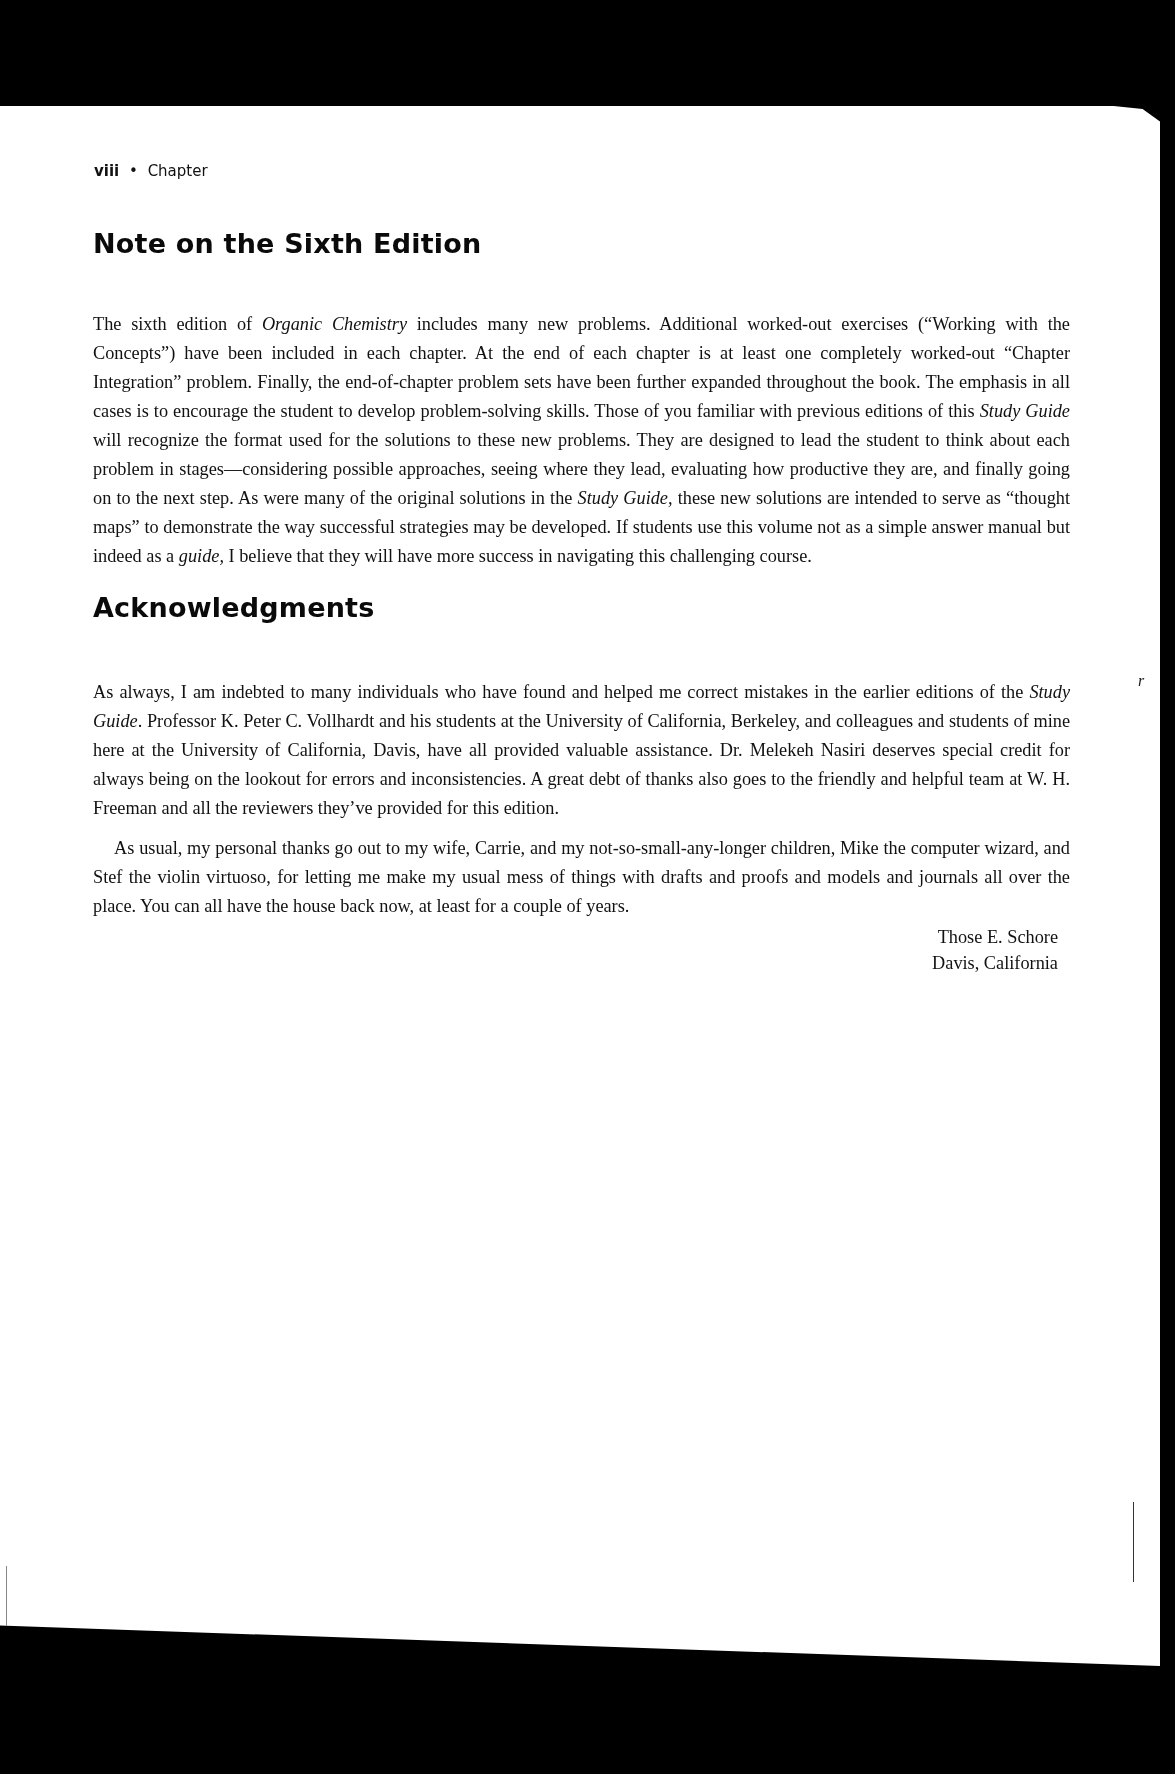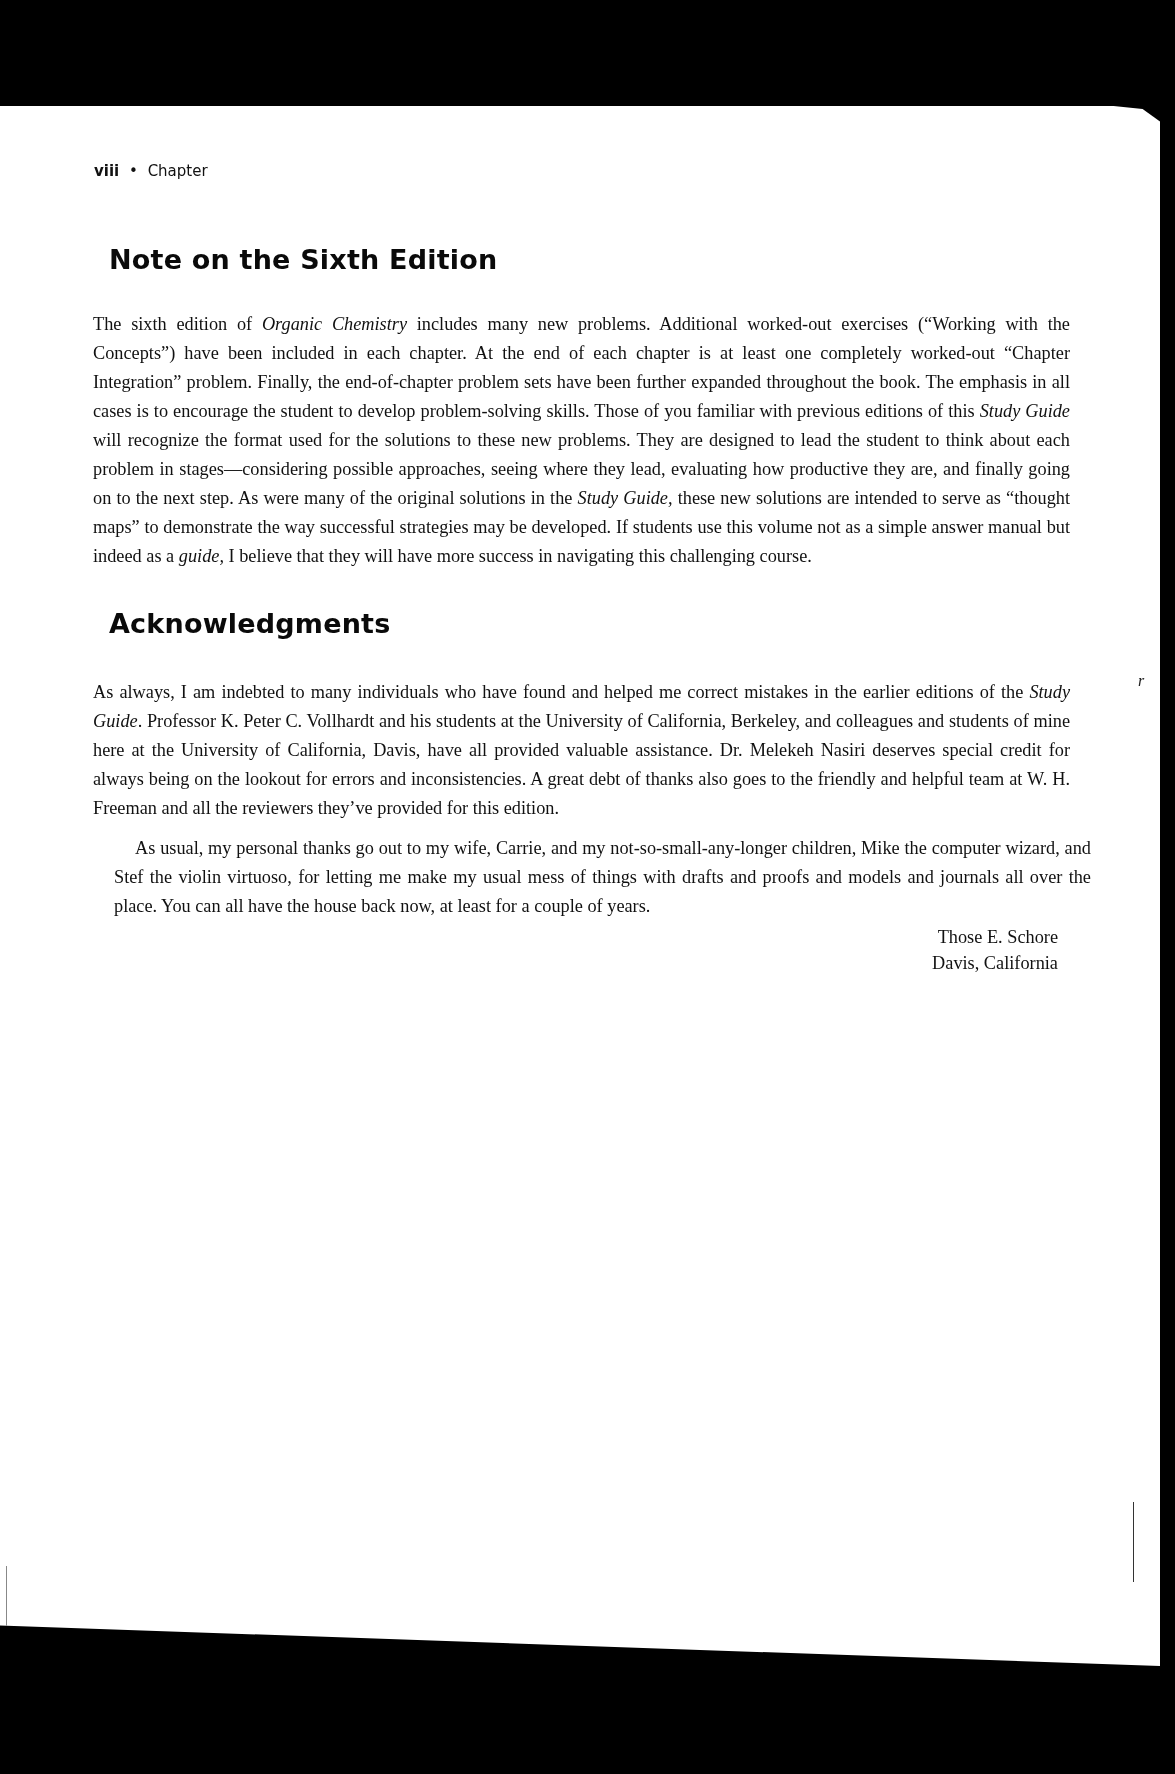--- a/index.html
+++ b/index.html
@@ -43,41 +43,41 @@
       font-family: "DejaVu Sans", sans-serif;
       font-size: 15px;
       color: #111;
     }
     .running-head .folio { font-weight: bold; margin-top: 42px; }
     .running-head .bullet { margin: 0 5px; }
     h2 {
       font-family: "DejaVu Sans", sans-serif;
       font-weight: bold;
       font-size: 27px;
-      margin: 16px;
+      margin: 0;
       position: absolute;
       left: 93px;
       color: #0a0a0a;
       letter-spacing: 0.2px;
     }
     .h-sixth { top: 122px; }
     .h-ack { top: 486px; }
     .para {
       position: absolute;
       left: 93px;
       width: 977px;
       font-size: 18.3px;
       line-height: 29px;
       text-align: justify;
       text-align-last: left;
       hyphens: manual;
     }
     .para-sixth { top: 186px; }
     .para-ack1 { top: 554px; }
-    .para-ack2 { top: 710px; text-indent: 21px; margin-left: 21px; }
+    .para-ack2 { top: 710px; text-indent: 21px; }
     .para i { font-style: italic; }
     .signature {
       position: absolute;
       right: 102px;
       top: 818px;
       text-align: right;
       font-size: 18.3px;
       line-height: 26px;
     }
     .margin-mark {

